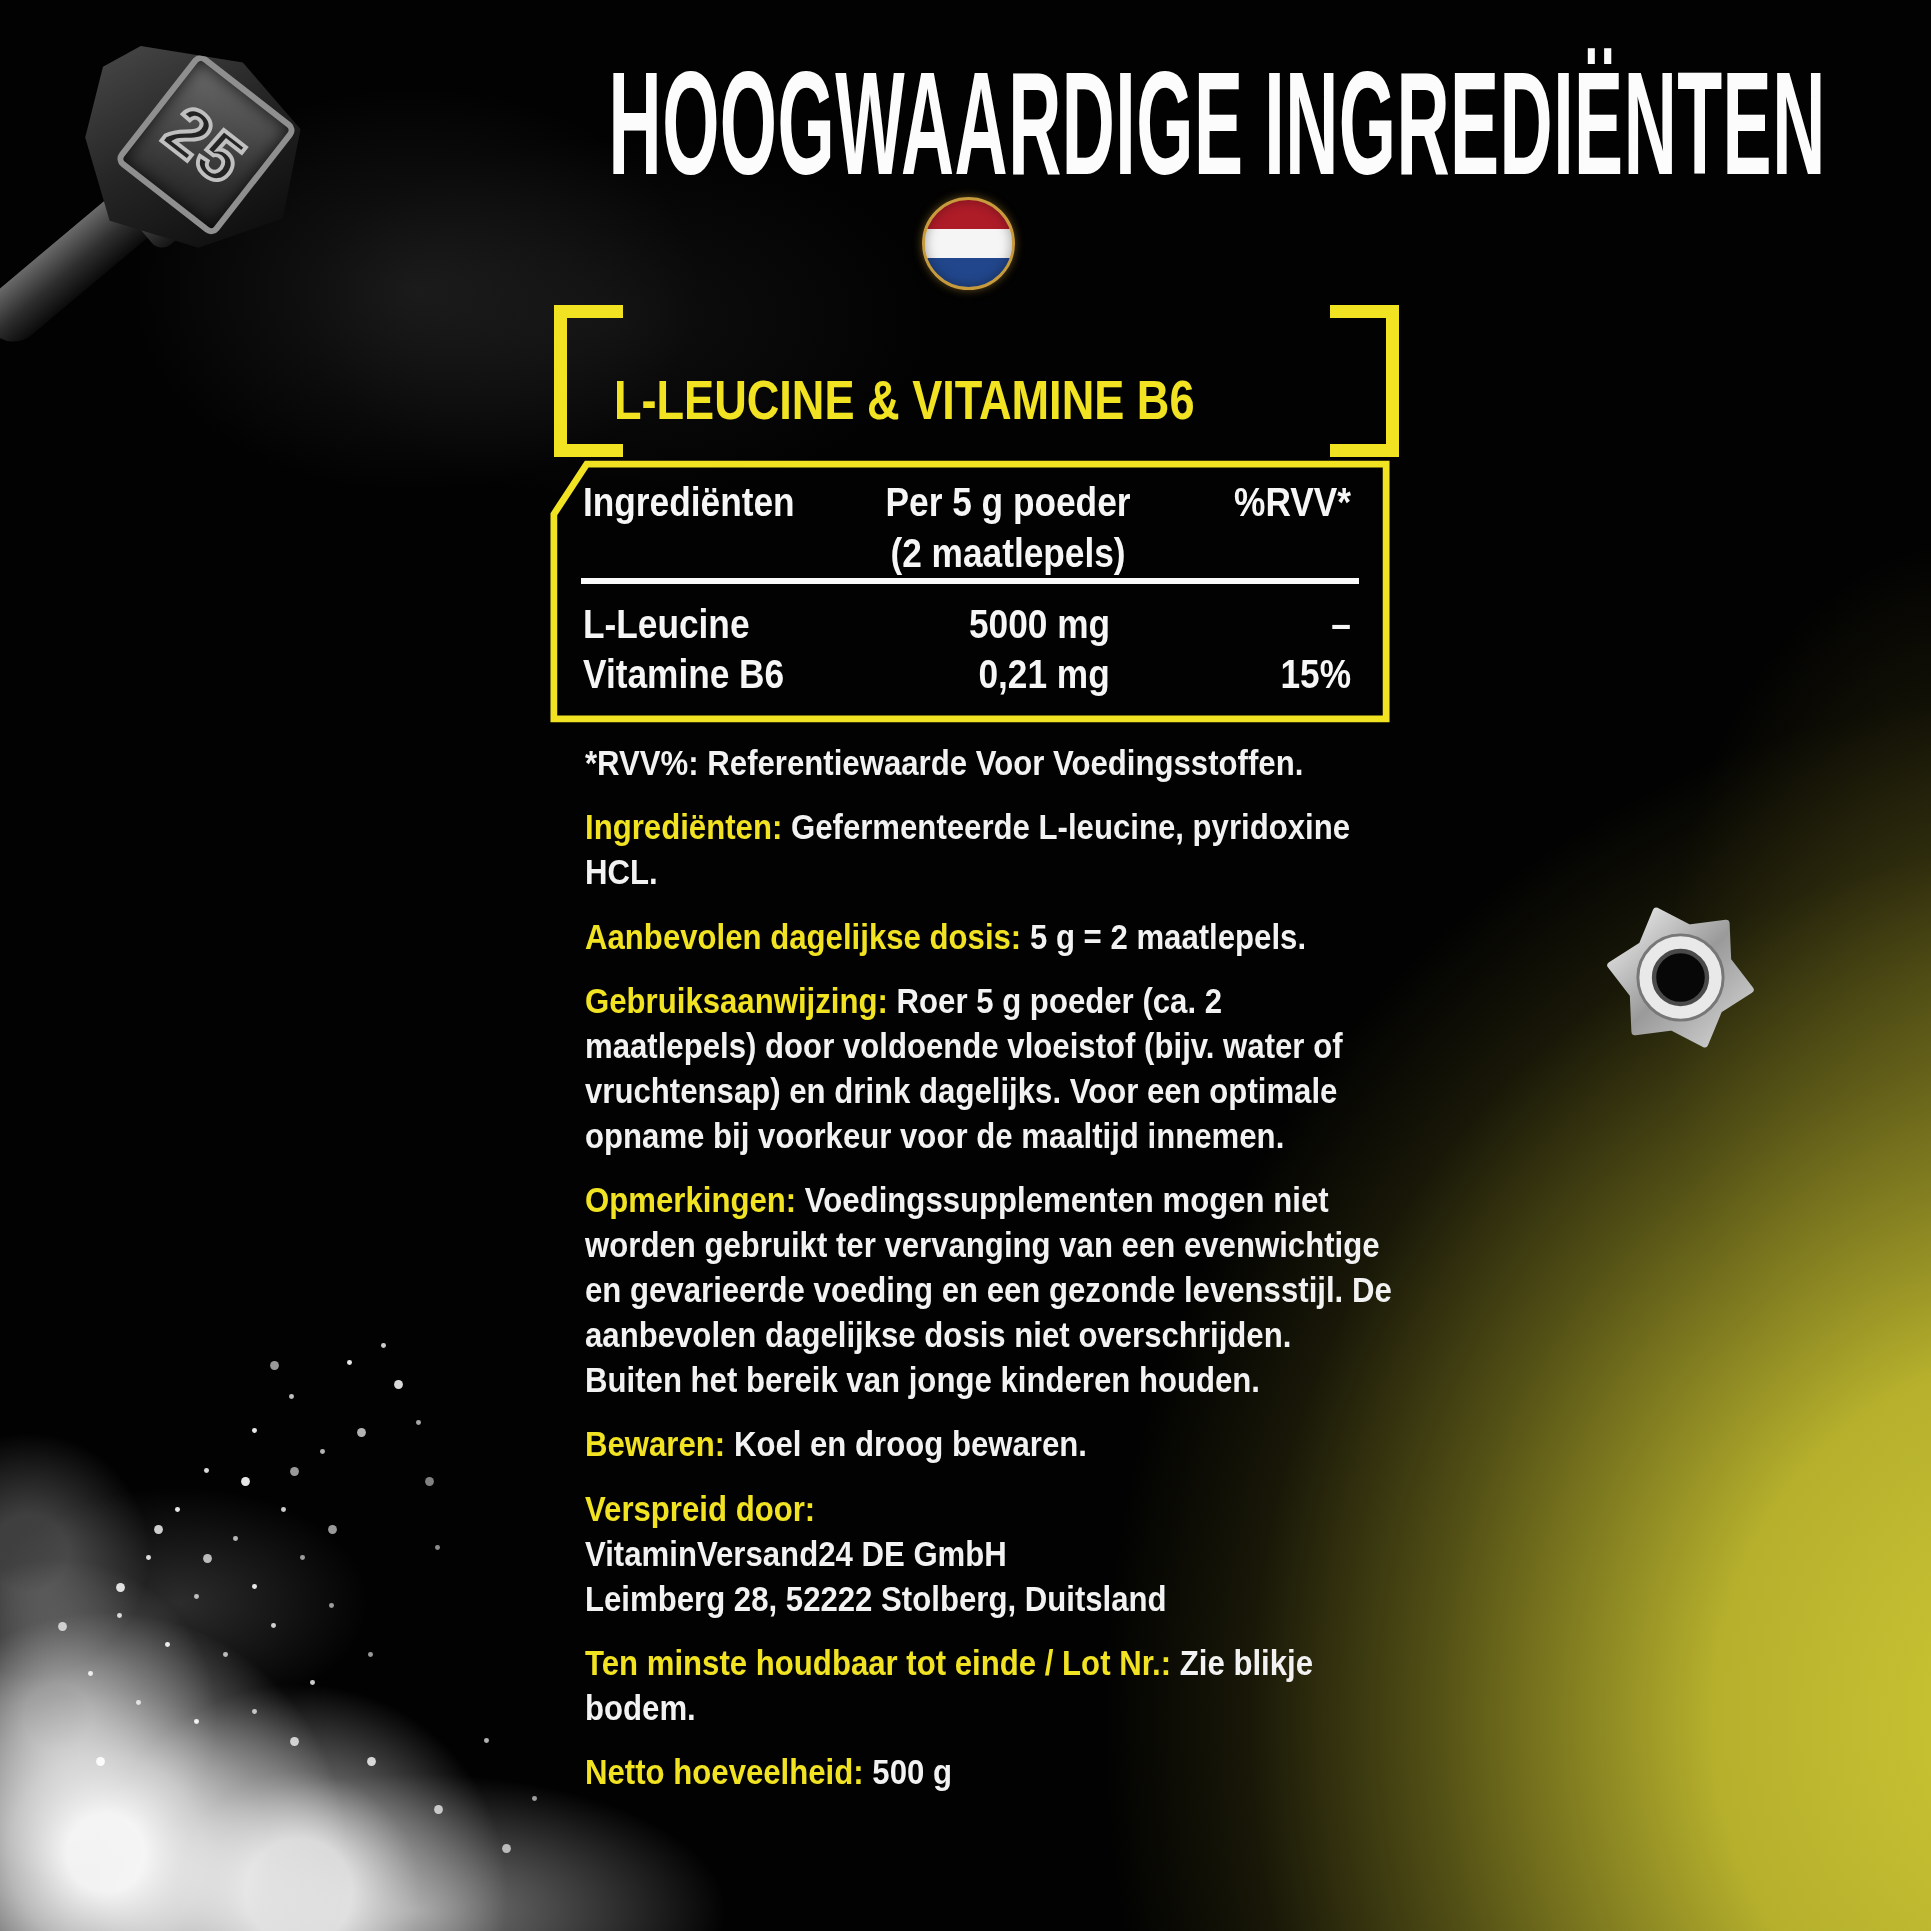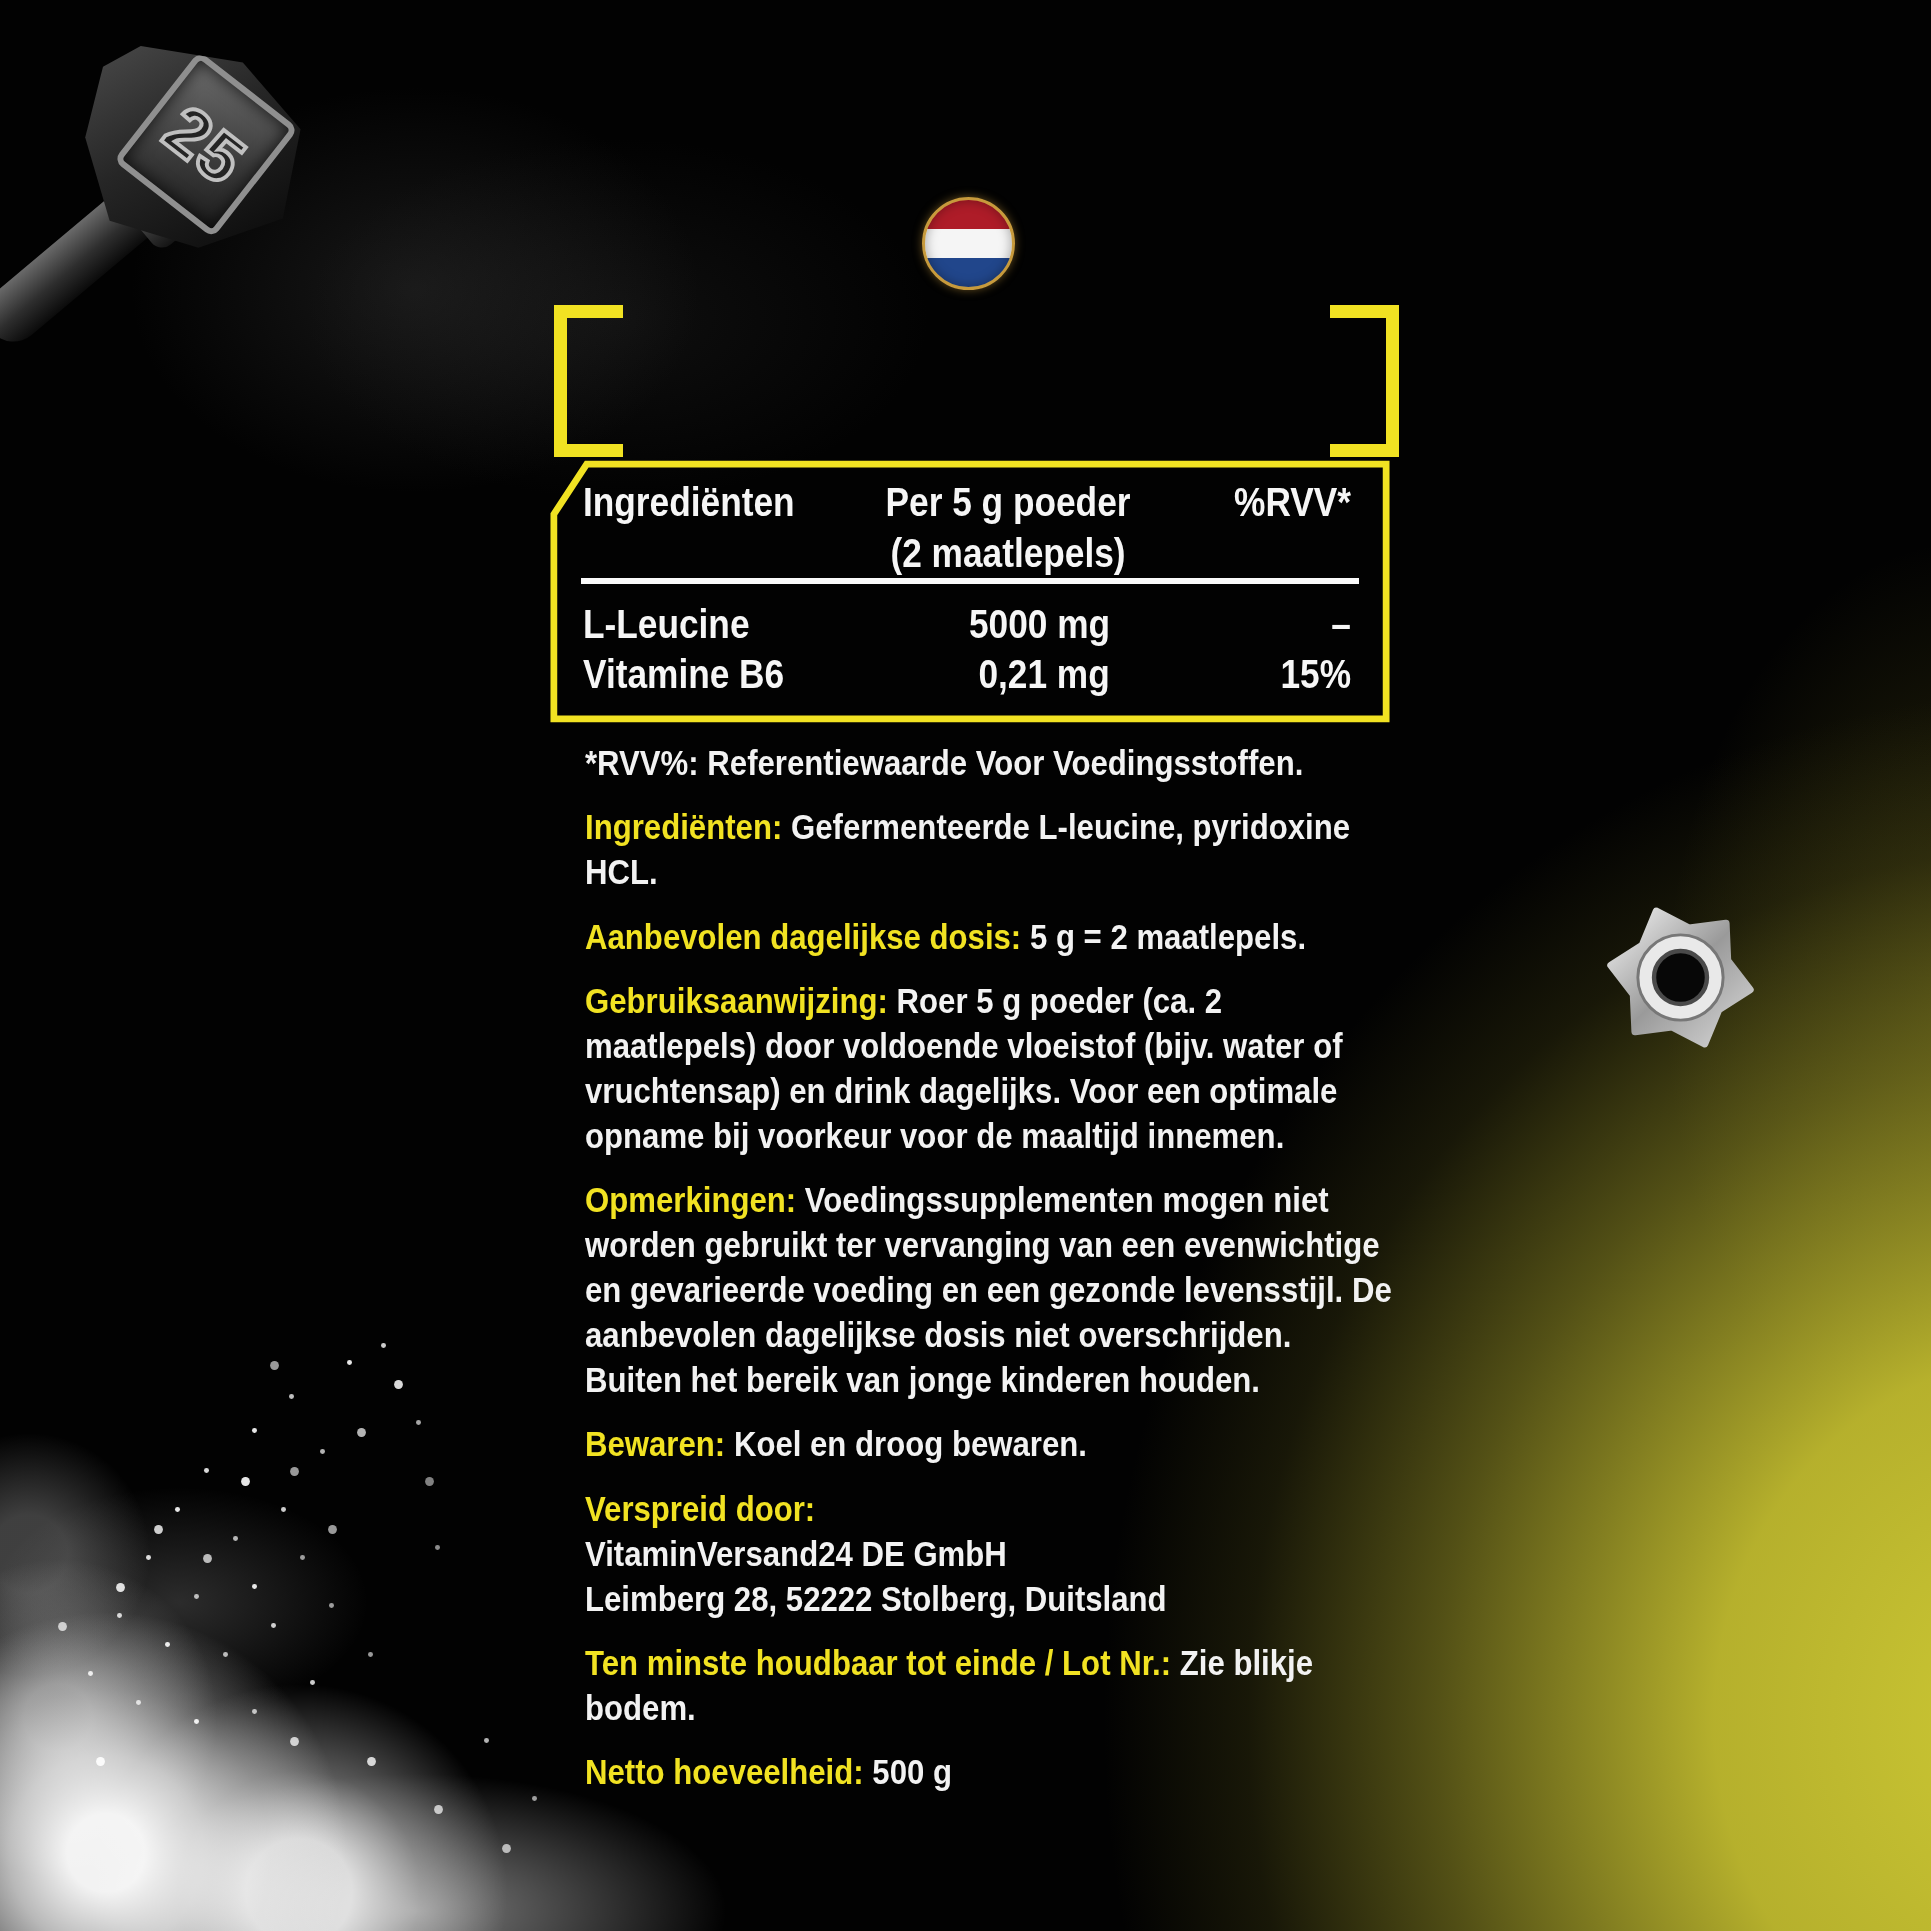--- a/index.html
+++ b/index.html
@@ -156,25 +156,27 @@
         <stop offset="0" stop-color="#f4f4f4"></stop>
         <stop offset="0.5" stop-color="#9a9a9a"></stop>
         <stop offset="1" stop-color="#d8d8d8"></stop>
       </linearGradient>
     </defs>
     <polygon points="97.3,58.3 76,71.9 66.4,95.1 44.1,83.5 19.1,86.8 18,61.6 2.7,41.7 24,28.1 33.6,4.9 55.9,16.5 80.9,13.2 82,38.4" fill="url(#silver)" stroke="url(#silver)" stroke-width="5" stroke-linejoin="round"></polygon>
     <circle cx="50" cy="50" r="29" fill="#e9e9e9" stroke="#777" stroke-width="2"></circle>
     <circle cx="50" cy="50" r="18" fill="#070707" stroke="#4a4a4a" stroke-width="3"></circle>
   </svg>
 
+  <h1 class="title"><span class="squeeze">HOOGWAARDIGE INGREDIËNTEN</span></h1>
 
   <div class="flag"></div>
 
   <div class="bracket bracket-left"></div>
   <div class="bracket bracket-right"></div>
+  <div class="sub2"><span>L-LEUCINE &amp; VITAMINE B6</span></div>
 
   <div class="table">
     <svg class="frame" viewBox="0 0 870 272">
       <polygon points="38,4 866,4 866,268 4,268 4,56" fill="none" stroke="#F1E222" stroke-width="7" stroke-linejoin="miter"></polygon>
     </svg>
     <div class="cell c-left" style="left:33px;top:19.3px;">Ingrediënten</div>
     <div class="cell c-center" style="left:458px;top:19.3px;">Per 5 g poeder</div>
     <div class="cell c-center" style="left:458px;top:70px;">(2 maatlepels)</div>
     <div class="cell c-right" style="right:39px;top:19.3px;">%RVV*</div>
     <div class="divider"></div>

